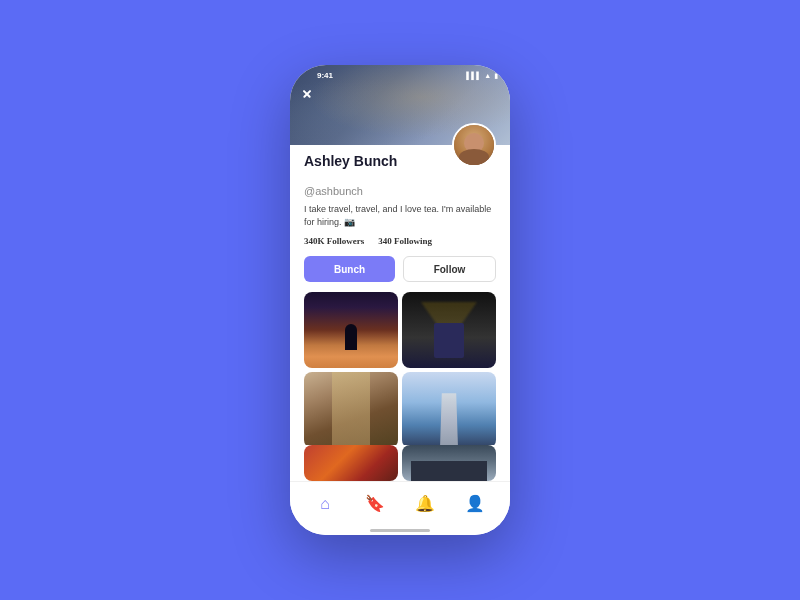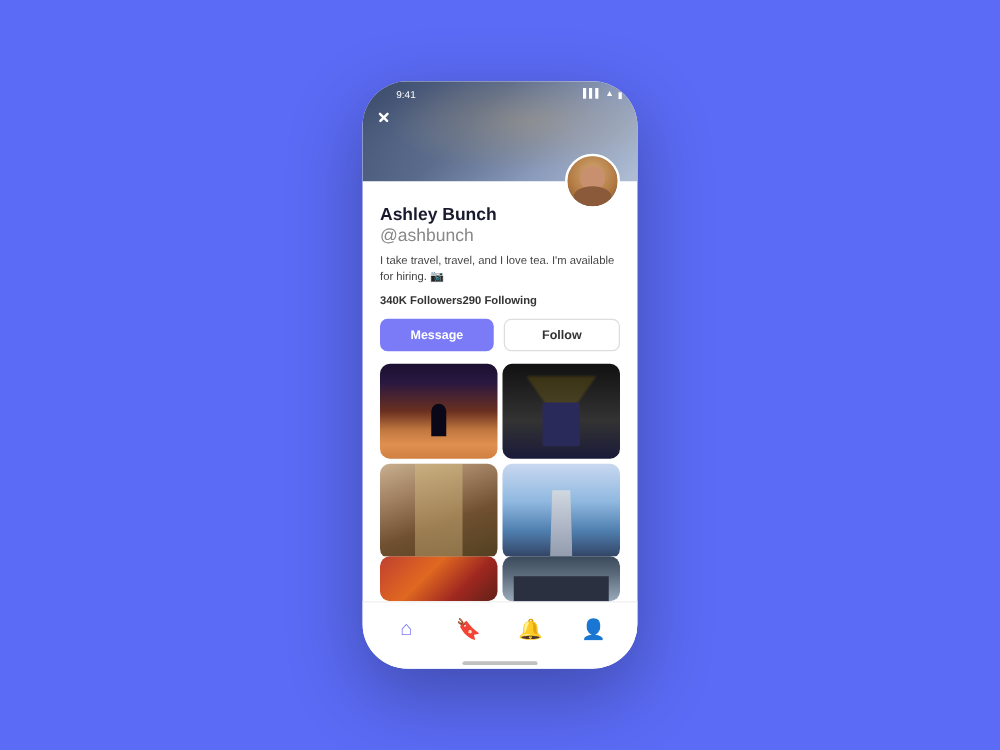--- a/index.html
+++ b/index.html
@@ -51,21 +51,21 @@
       left: 12px;
       right: 12px;
       display: flex;
       justify-content: space-between;
       align-items: center;
       z-index: 10;
     }
 
     .status-time {
       font-size: 8px;
-      font-weight: 400;
+      font-weight: 700;
       color: #fff;
       padding-left: 15px;
     }
 
     .status-icons {
       display: flex;
       gap: 3px;
       align-items: center;
     }
 
@@ -94,21 +94,21 @@
       width: 10px;
       height: 1.5px;
       background: #fff;
       border-radius: 1px;
     }
     .close-btn::before { transform: rotate(45deg); }
     .close-btn::after { transform: rotate(-45deg); }
 
     
     .profile-section {
-      padding: 14px 14px 0;
+      padding: 4px 14px 0;
       position: relative;
       flex-shrink: 0;
     }
 
     .avatar {
       position: absolute;
       top: -22px;
       right: 14px;
       width: 44px;
       height: 44px;
@@ -156,35 +156,37 @@
     }
 
     .profile-name {
       font-size: 14px;
       font-weight: 700;
       color: #1a1a2e;
       margin-top: 4px;
     }
 
     .profile-handle {
-      font-size: 14px;
+      font-size: 11px;
       color: #888;
-      margin-top: 1px;
+      margin-top: 16px;
     }
 
     .profile-bio {
       font-size: 9px;
       color: #444;
       margin-top: 6px;
       line-height: 1.4;
     }
 
     .profile-stats {
       display: flex;
+      gap: 14px;
       margin-top: 8px;
+      font-family: Liberation Serif, serif;
     }
 
     .stat {
       font-size: 9px;
       color: #333;
       font-weight: 600;
     }
 
     
     .action-buttons {
@@ -430,26 +432,26 @@
     <div class="avatar">
       <div class="avatar-inner"></div>
     </div>
 
     <div class="profile-name">Ashley Bunch</div>
     <div class="profile-handle">@ashbunch</div>
     <div class="profile-bio">I take travel, travel, and I love tea. I'm available for hiring. 📷</div>
 
     <div class="profile-stats">
       <div class="stat">340K Followers</div>
-      <div class="stat">290 Following</div>
+      <div class="stat">340 Following</div>
     </div>
   </div>
 
   <div class="action-buttons">
-    <button class="btn-follow">Message</button>
+    <button class="btn-follow">Bunch</button>
     <button class="btn-message">Follow</button>
   </div>
 
   <div class="photo-grid">
     <div class="photo-cell photo-1"></div>
     <div class="photo-cell photo-2"></div>
     <div class="photo-cell photo-3"></div>
     <div class="photo-cell photo-4"></div>
   </div>
 

